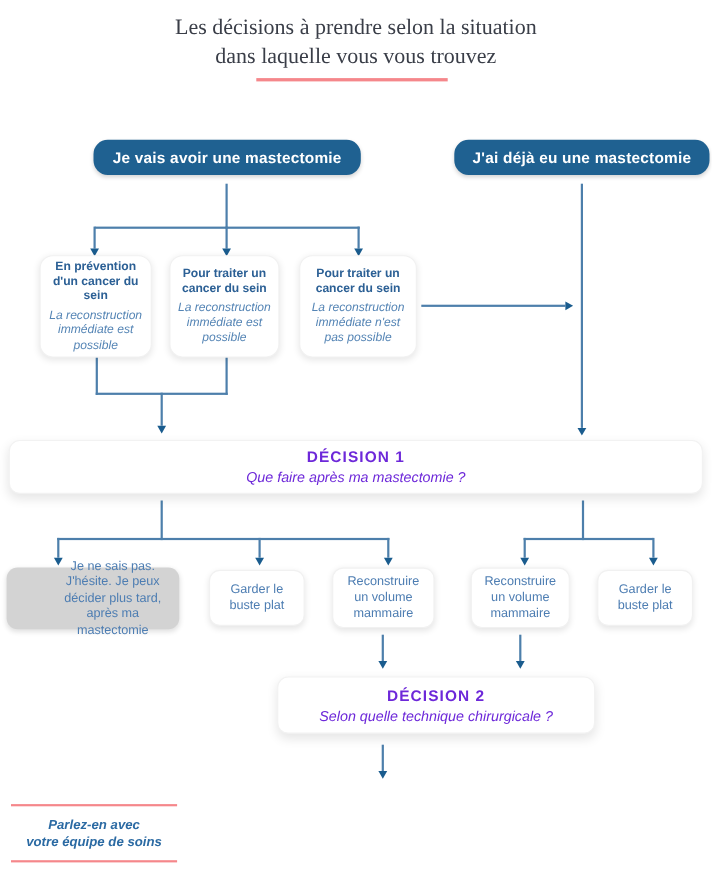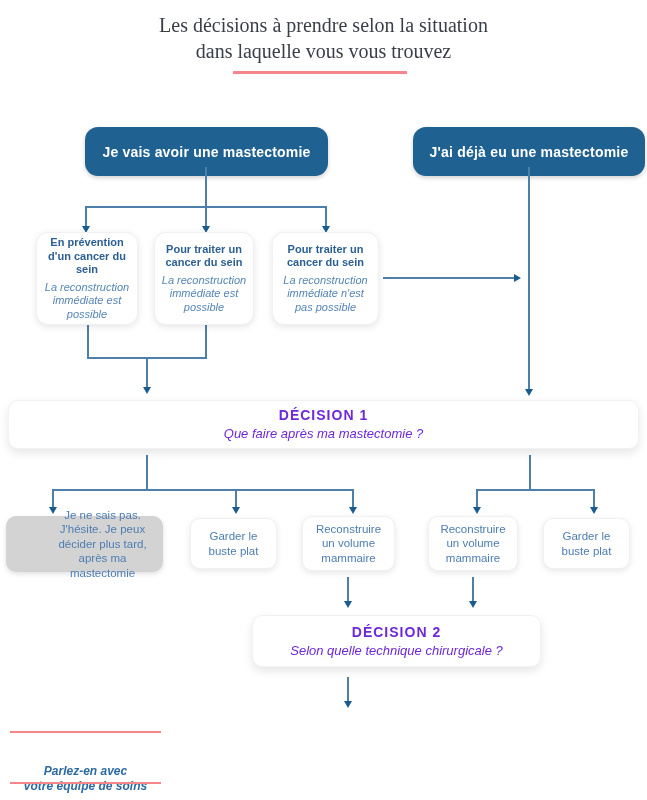--- a/index.html
+++ b/index.html
@@ -5,21 +5,21 @@
   * { margin:0; padding:0; box-sizing:border-box; }
   body { background:#ffffff; font-family:"Liberation Sans", sans-serif; }
   .stage { position:relative; width:647px; height:800px; background:#ffffff; overflow:hidden; margin:0 auto; }
 
   
   .title { position:absolute; top:12px; left:0; width:647px; text-align:center;
            font-family:"Liberation Serif", serif; font-size:20px; line-height:26px; color:#3a3e48; }
   .title-underline { position:absolute; left:233px; top:71px; width:174px; height:3px; background:#f5878b; }
 
   
-  .pill { position:absolute; top:127px; height:49px; background:#1f6191; border-radius:13px;
+  .pill { position:absolute; top:127px; height:32px; background:#1f6191; border-radius:13px;
           display:flex; align-items:center; justify-content:center;
           color:#ffffff; font-weight:bold; font-size:14px; letter-spacing:.2px;
           box-shadow:0 2px 4px rgba(0,0,0,.18); border:none; cursor:pointer; }
   .pill-left  { left:85px;  width:243px; }
   .pill-right { left:413px; width:232px; }
 
   
   .sit { position:absolute; top:232px; height:93px; background:#ffffff; border-radius:12px;
          border:1px solid #f1f1f1; box-shadow:0 2px 7px rgba(0,0,0,.10);
          display:flex; flex-direction:column; align-items:center; justify-content:center;
@@ -48,21 +48,21 @@
               box-shadow:0 2px 5px rgba(0,0,0,.12);padding-left:42px; }
   .opt-1 { left:190px; top:518px; width:87px; height:51px; }
   .opt-2 { left:302px; top:516px; width:93px; height:55px; }
   .opt-3 { left:428px; top:516px; width:90px; height:55px; }
   .opt-4 { left:543px; top:518px; width:87px; height:51px; }
 
   
   .note-line { position:absolute; left:10px; width:151px; height:2px; background:#f5878b; }
   .note-line-top { top:731px; } .note-line-bottom { top:782px; }
   .note-text { position:absolute; left:10px; top:743px; width:151px; text-align:center;
-               font-size:12px; line-height:15px; font-weight:bold; font-style:italic; color:#2b6aa3;margin-top:21px; }
+               font-size:12px; line-height:15px; font-weight:bold; font-style:italic; color:#2b6aa3; }
 
   
   .ln  { position:absolute; background:#4d7fab; }
   .va  { position:absolute; width:2px; background:#4d7fab; }
   .va::after { content:""; position:absolute; left:-3px; bottom:-7px;
                border-left:4px solid transparent; border-right:4px solid transparent;
                border-top:7px solid #1a5c8e; }
   .ha  { position:absolute; height:2px; background:#4d7fab; }
   .ha::after { content:""; position:absolute; right:-7px; top:-3px;
                border-top:4px solid transparent; border-bottom:4px solid transparent;

